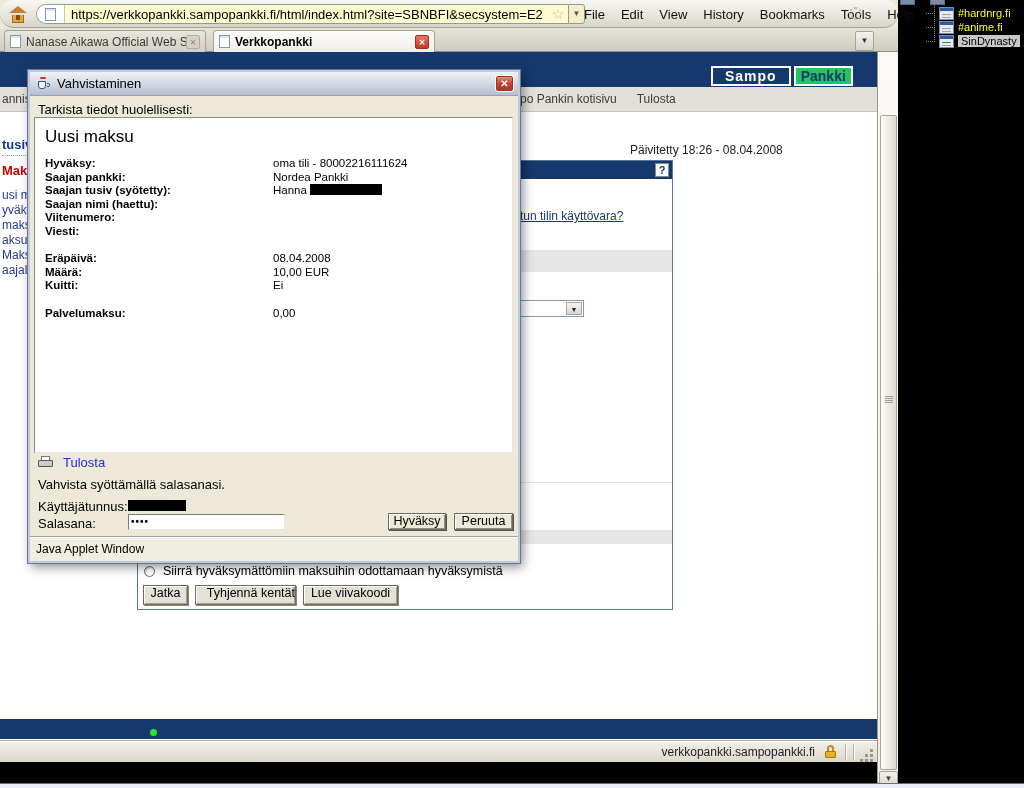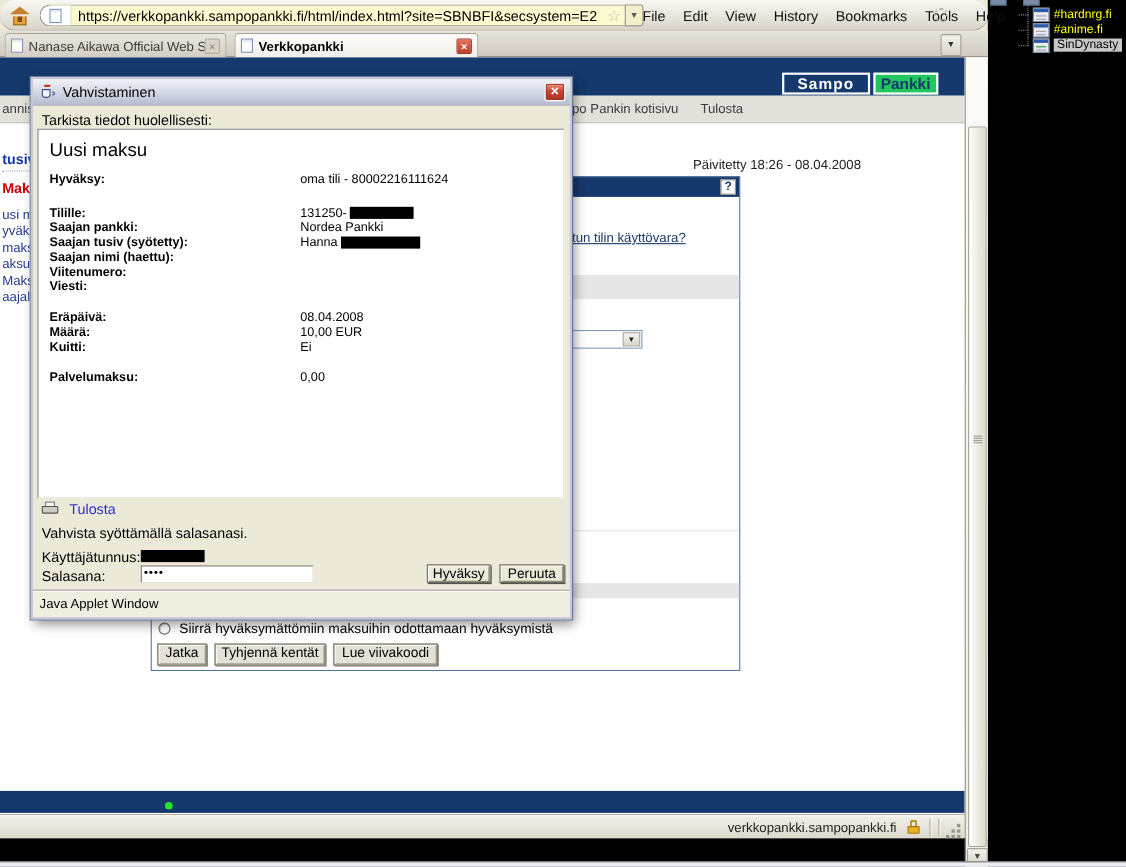--- a/index.html
+++ b/index.html
@@ -89,21 +89,21 @@
   .divider { position:absolute; left:0; top:321px; width:534px; height:1px; background:#e4e4e4; }
   .band2 { position:absolute; left:0; top:369px; width:534px; height:14px; background:#e6e6e6; }
   .radio-row { position:absolute; left:6px; top:403px; display:flex; align-items:center; gap:8px; }
   .radio { width:11px; height:11px; border:1px solid #6a6a6a; border-radius:50%; background:#fff;
     box-shadow:inset 1px 1px 1px #c8c8c8; flex:none; }
   .radio-row .rlabel { font-size:12.5px; }
   .pg-btn { position:absolute; top:424px; height:20px; background:#e4e1d7;
     border:1px solid #6b6a5e; box-shadow:inset 1px 1px 0 #fff, inset -1px -1px 0 #a39f91, 1px 1px 0 #8a887c;
     font-size:12.5px; text-align:center; font-family:"Liberation Sans",sans-serif; }
   .btn-jatka { left:5px; width:45px; }
-  .btn-tyhjenna { left:57px; width:101px; }
+  .btn-tyhjenna { left:57px; width:101px;text-align:right; }
   .btn-viiva { left:165px; width:95px; }
 
   .pg-footer { position:absolute; left:0; top:667px; width:877px; height:20px; background:#15386d; }
   .green-dot { position:absolute; left:150px; top:677px; width:7px; height:7px; border-radius:50%; background:#27e427; }
 
   
   .statusbar { position:absolute; left:0; top:740px; width:877px; height:22px;
     background:linear-gradient(#f2f0ea,#dcd8cc); border-top:1px solid #b2aea2;
     box-shadow:inset 0 1px 0 #fff; }
   .status-site { position:absolute; right:62px; top:4px; font-size:12px; color:#222; }
@@ -342,25 +342,20 @@
 
   <div class="jinstruction">Tarkista tiedot huolellisesti:</div>
 
   <div class="jpanel">
     <div class="jheading">Uusi maksu</div>
 
     <div class="drow">
       <span class="dlabel">Hyväksy:</span>
       <span class="dvalue">oma tili - 80002216111624</span>
     </div>
-    <div class="drow gap-lg">
-      <span class="dlabel">Tilille:</span>
-      <span class="dvalue">131250-</span>
-      <span class="redact w58"></span>
-    </div>
     <div class="drow">
       <span class="dlabel">Saajan pankki:</span>
       <span class="dvalue">Nordea Pankki</span>
     </div>
     <div class="drow">
       <span class="dlabel">Saajan tusiv (syötetty):</span>
       <span class="dvalue">Hanna</span>
       <span class="redact w72"></span>
     </div>
     <div class="drow">

